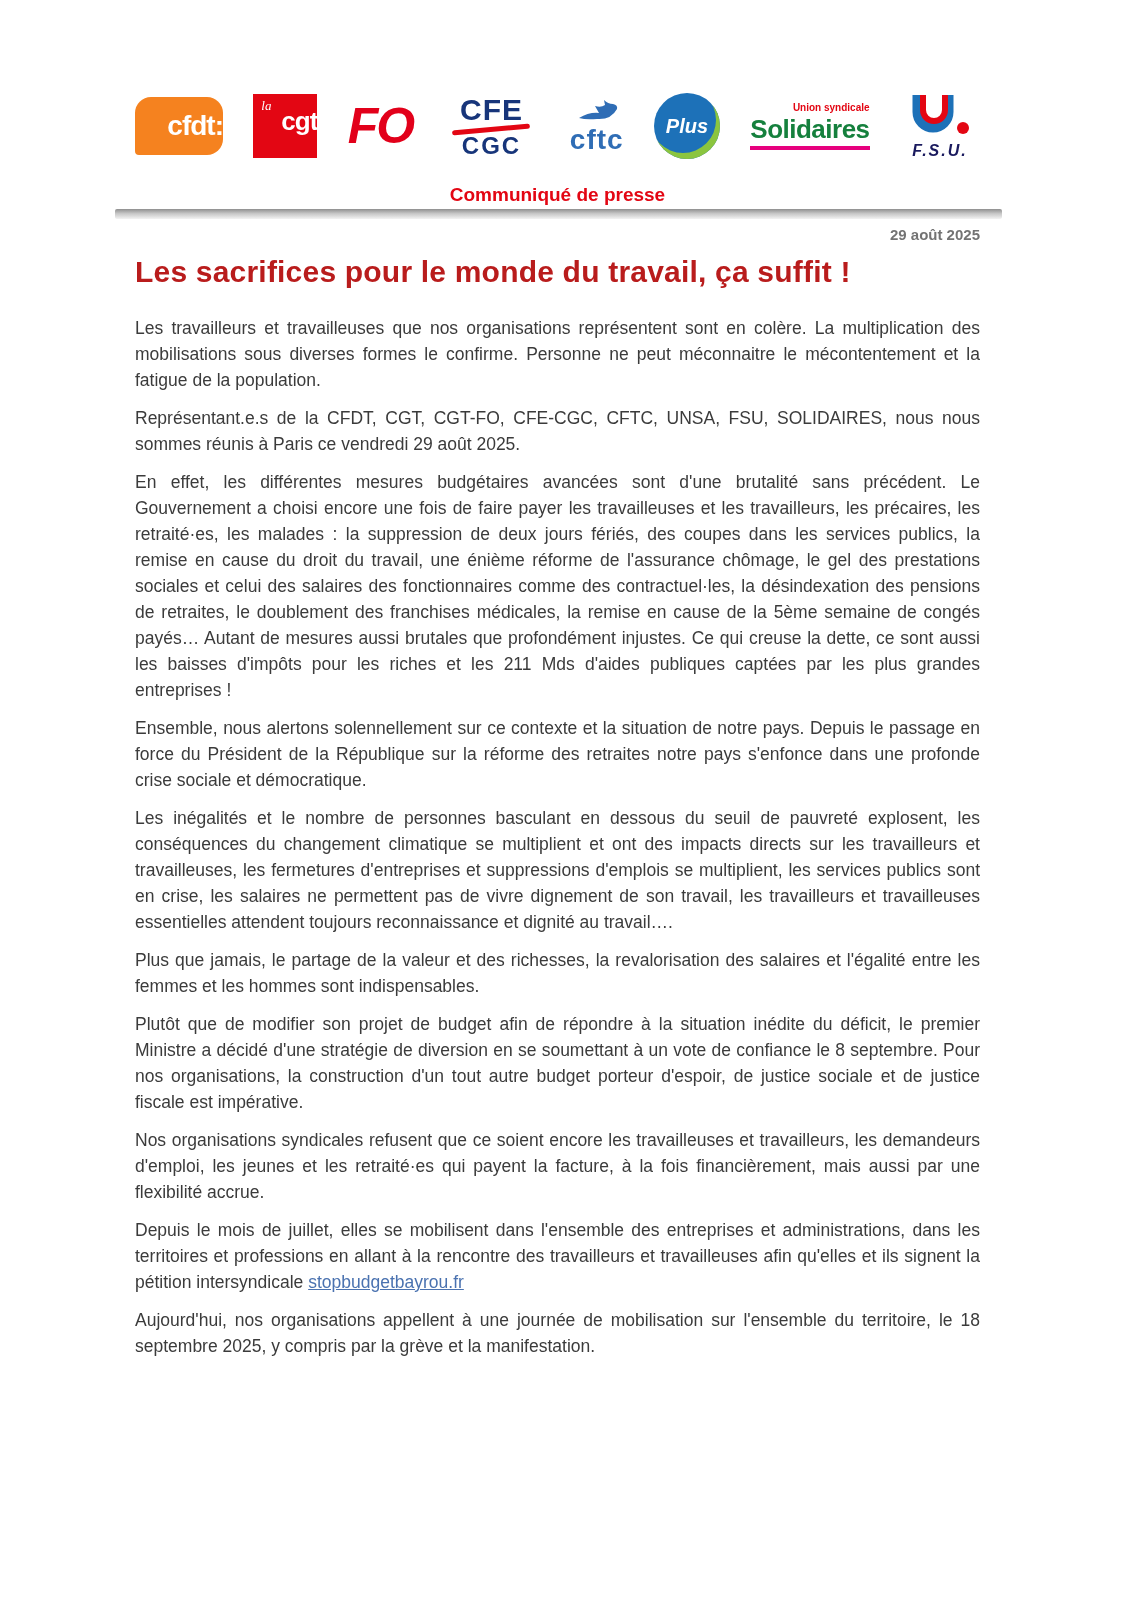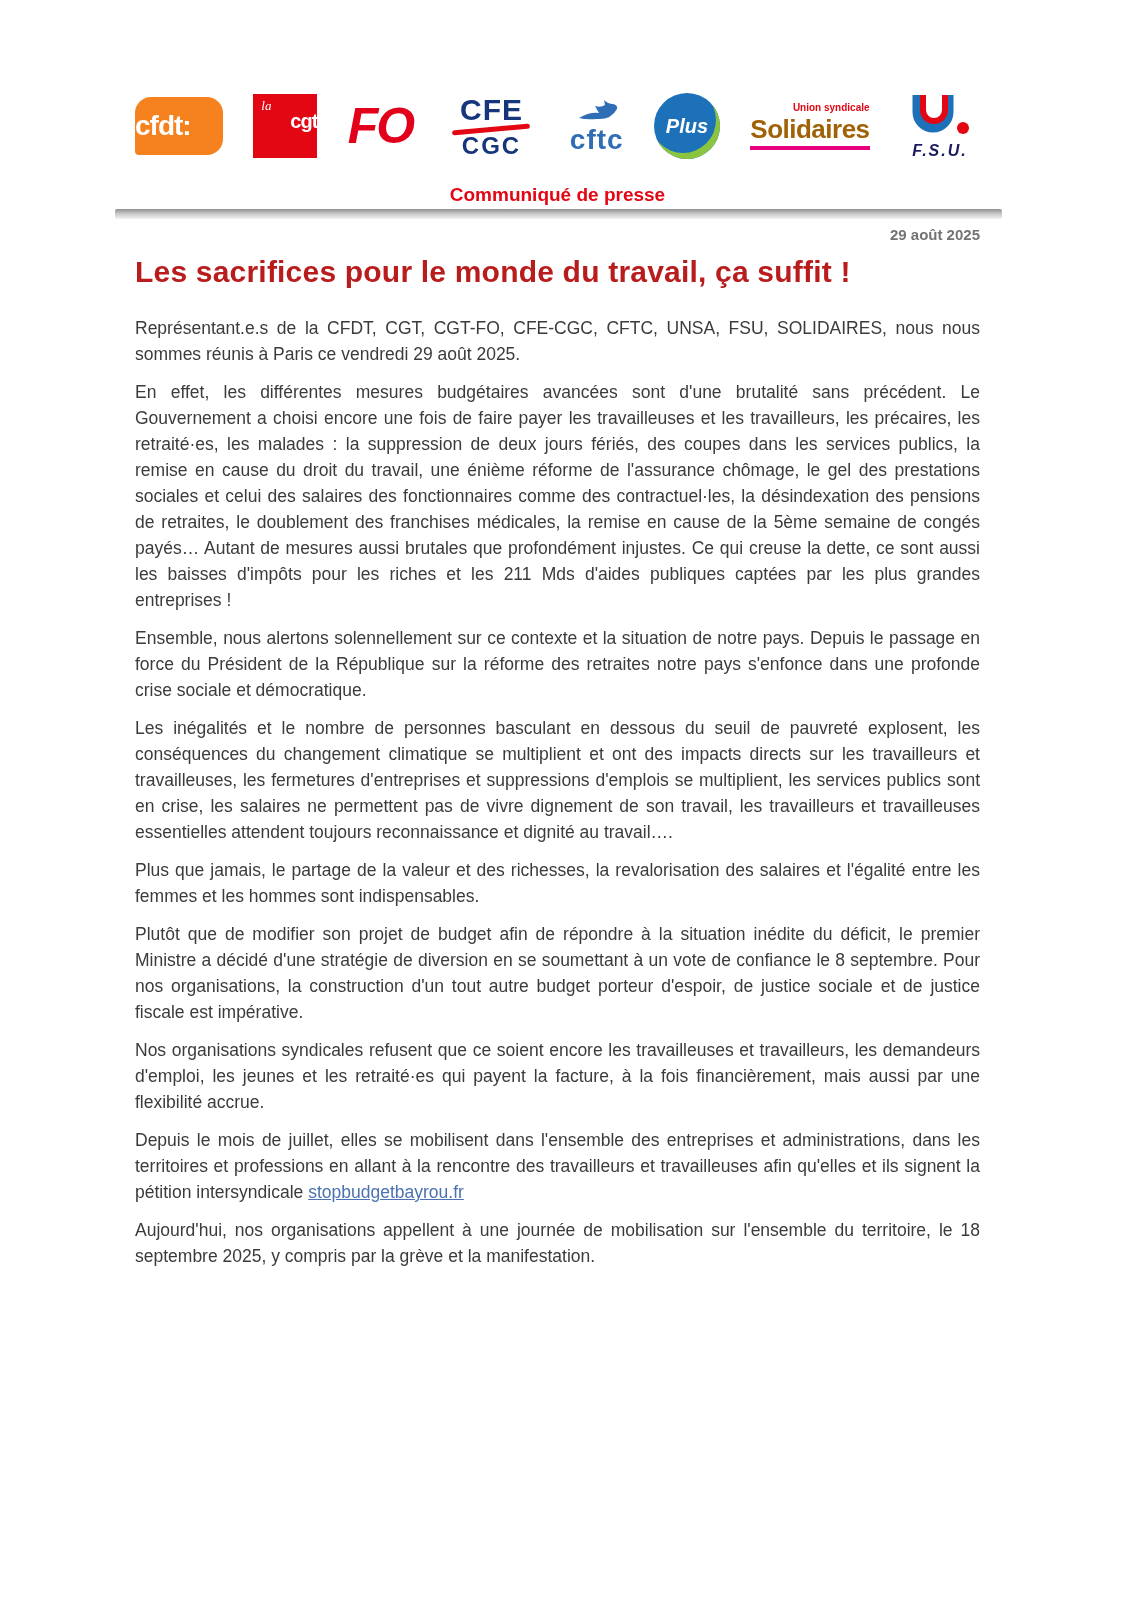--- a/index.html
+++ b/index.html
@@ -21,32 +21,32 @@
     display: flex;
     align-items: center;
     justify-content: space-between;
   }
   .logo { display: flex; flex-direction: column; align-items: center; justify-content: center; }
 
   .logo-cfdt {
     background: #f5821f;
     border-radius: 16px 16px 16px 4px;
     width: 88px; height: 58px;
-    display: flex; align-items: flex-start; justify-content: center;
+    display: flex; align-items: flex-end; justify-content: center;
   }
   .logo-cfdt .cfdt-text { color: #fff; font-weight: bold; font-size: 28px; letter-spacing: -1px; }
 
   .logo-cgt {
     position: relative;
     background: #e30613;
     width: 64px; height: 64px;
     display: flex; align-items: flex-end; justify-content: center;
   }
   .logo-cgt .la { position: absolute; top: 4px; left: 8px; color: #fff; font-style: italic; font-size: 13px; font-family: "Liberation Serif", serif; }
-  .logo-cgt .cgt { color: #fff; font-weight: bold; font-size: 20px; line-height: 1; margin-bottom: 10px; letter-spacing: -1px; }
+  .logo-cgt .cgt { color: #fff; font-weight: bold; font-size: 26px; line-height: 1; margin-bottom: 10px; letter-spacing: -1px; }
 
   .logo-fo .fo-text { color: #e2001a; font-weight: 900; font-style: italic; font-size: 50px; line-height: 1; letter-spacing: -2px; }
 
   .logo-cfecgc { width: 96px; }
   .logo-cfecgc .cfe { color: #17357a; font-weight: 900; font-size: 30px; line-height: 1; letter-spacing: 1px; }
   .cfecgc-swoosh { width: 78px; height: 5px; background: #e30613; border-radius: 3px; transform: rotate(-5deg); margin: 2px 0; }
   .logo-cfecgc .cgc { color: #17357a; font-weight: 900; font-size: 24px; line-height: 1; letter-spacing: 2px; }
 
   .logo-cftc .cftc-text { color: #2f6db5; font-weight: bold; font-size: 28px; line-height: 1; letter-spacing: 1px; }
 
@@ -55,21 +55,21 @@
     width: 66px; height: 66px; border-radius: 50%;
     background: #1d71b8;
     display: flex; align-items: center; justify-content: center;
     box-shadow: inset -4px -6px 0 #8bc53f;
   }
   .unsa-circle .unsa-text { color: #fff; font-weight: bold; font-style: italic; font-size: 20px; }
 
   .logo-solidaires { position: relative; padding-top: 12px; }
   .solidaires-small { position: absolute; top: 0; right: 0; color: #e30613; font-size: 10px; font-weight: bold; }
   .solidaires-text {
-    color: #a16207; font-weight: 900; font-size: 26px; letter-spacing: -0.5px;
+    color: #15803d; font-weight: 900; font-size: 26px; letter-spacing: -0.5px;
     border-bottom: 4px solid #e6007e; padding-bottom: 1px;
   }
 
   .logo-fsu { width: 80px; }
   .fsu-text { color: #1a1a5e; font-weight: bold; font-style: italic; font-size: 16px; letter-spacing: 2px; margin-top: 2px; }
 
   
   .kicker { margin-top: 12px; text-align: center; color: #e30613; font-weight: bold; font-size: 19px; }
   .divider {
     height: 10px;
@@ -148,20 +148,21 @@
         <span class="fsu-text">F.S.U.</span>
       </div>
 
     </div>
 
     <div class="kicker">Communiqué de presse</div>
     <div class="divider"></div>
     <div class="date-line">29 août 2025</div>
     <h1 class="headline">Les sacrifices pour le monde du travail, ça suffit !</h1>
 
+    <p class="para">Les travailleurs et travailleuses que nos organisations représentent sont en colère. La multiplication des mobilisations sous diverses formes le confirme. Personne ne peut méconnaitre le mécontentement et la fatigue de la population.</p>
     <p class="para">Représentant.e.s de la CFDT, CGT, CGT-FO, CFE-CGC, CFTC, UNSA, FSU, SOLIDAIRES, nous nous sommes réunis à Paris ce vendredi 29 août 2025.</p>
     <p class="para">En effet, les différentes mesures budgétaires avancées sont d'une brutalité sans précédent. Le Gouvernement a choisi encore une fois de faire payer les travailleuses et les travailleurs, les précaires, les retraité·es, les malades : la suppression de deux jours fériés, des coupes dans les services publics, la remise en cause du droit du travail, une énième réforme de l'assurance chômage, le gel des prestations sociales et celui des salaires des fonctionnaires comme des contractuel·les, la désindexation des pensions de retraites, le doublement des franchises médicales, la remise en cause de la 5ème semaine de congés payés… Autant de mesures aussi brutales que profondément injustes. Ce qui creuse la dette, ce sont aussi les baisses d'impôts pour les riches et les 211 Mds d'aides publiques captées par les plus grandes entreprises !</p>
     <p class="para">Ensemble, nous alertons solennellement sur ce contexte et la situation de notre pays. Depuis le passage en force du Président de la République sur la réforme des retraites notre pays s'enfonce dans une profonde crise sociale et démocratique.</p>
     <p class="para">Les inégalités et le nombre de personnes basculant en dessous du seuil de pauvreté explosent, les conséquences du changement climatique se multiplient et ont des impacts directs sur les travailleurs et travailleuses, les fermetures d'entreprises et suppressions d'emplois se multiplient, les services publics sont en crise, les salaires ne permettent pas de vivre dignement de son travail, les travailleurs et travailleuses essentielles attendent toujours reconnaissance et dignité au travail….</p>
     <p class="para">Plus que jamais, le partage de la valeur et des richesses, la revalorisation des salaires et l'égalité entre les femmes et les hommes sont indispensables.</p>
     <p class="para">Plutôt que de modifier son projet de budget afin de répondre à la situation inédite du déficit, le premier Ministre a décidé d'une stratégie de diversion en se soumettant à un vote de confiance le 8 septembre. Pour nos organisations, la construction d'un tout autre budget porteur d'espoir, de justice sociale et de justice fiscale est impérative.</p>
     <p class="para">Nos organisations syndicales refusent que ce soient encore les travailleuses et travailleurs, les demandeurs d'emploi, les jeunes et les retraité·es qui payent la facture, à la fois financièrement, mais aussi par une flexibilité accrue.</p>
     <p class="para"><span>Depuis le mois de juillet, elles se mobilisent dans l'ensemble des entreprises et administrations, dans les territoires et professions en allant à la rencontre des travailleurs et travailleuses afin qu'elles et ils signent la pétition intersyndicale </span><a href="#" class="link">stopbudgetbayrou.fr</a></p>
     <p class="para">Aujourd'hui, nos organisations appellent à une journée de mobilisation sur l'ensemble du territoire, le 18 septembre 2025, y compris par la grève et la manifestation.</p>
 

